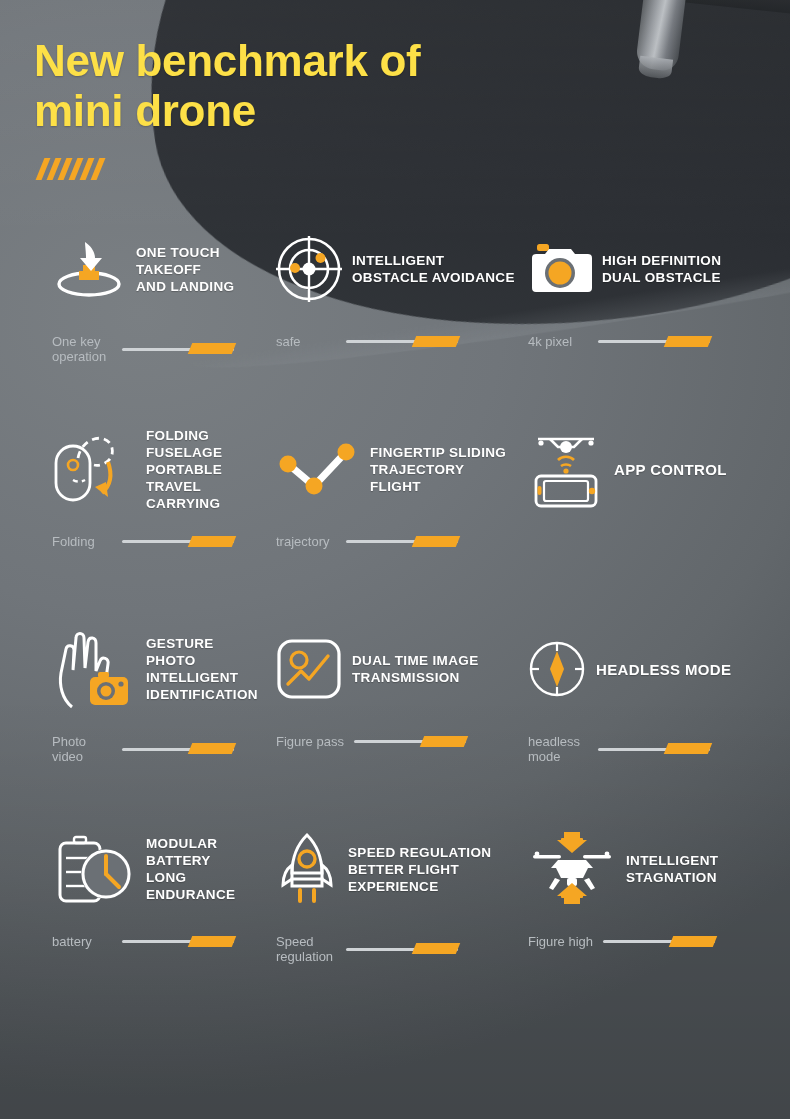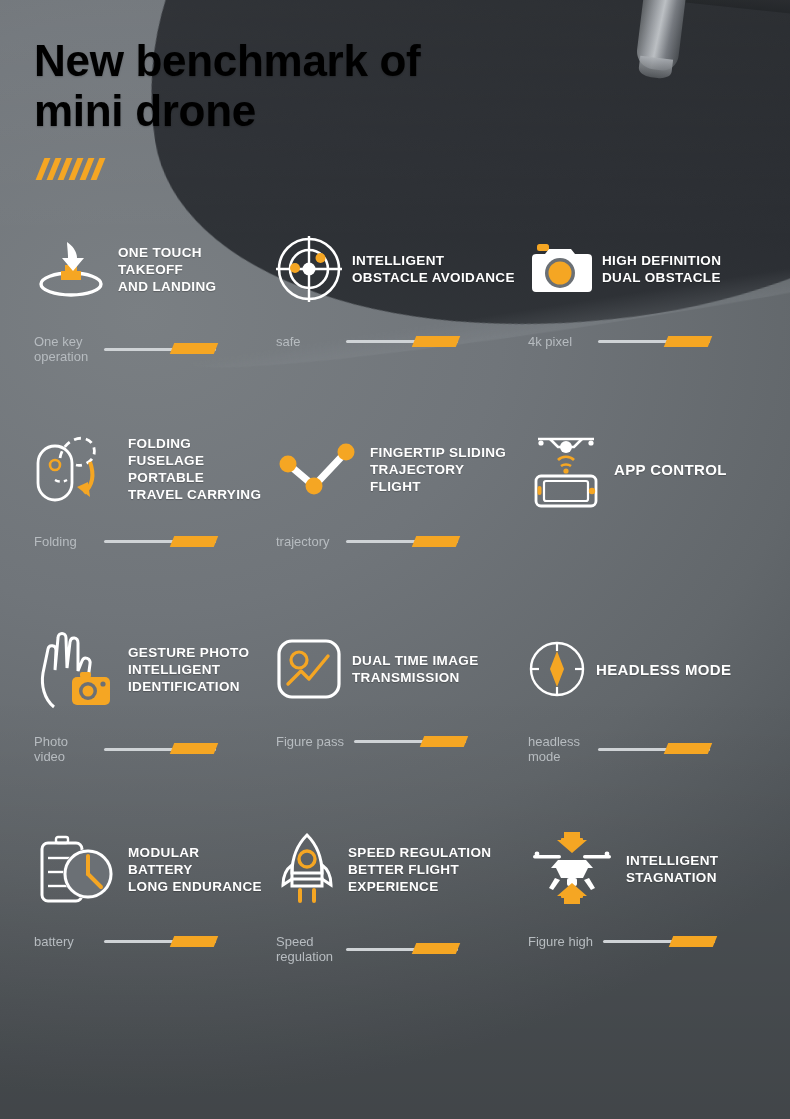--- a/index.html
+++ b/index.html
@@ -51,38 +51,38 @@
   }
   .drone-arm{
     position:absolute; top:-40px; left:600px; width:240px; height:46px;
     background:linear-gradient(180deg,#2e3136,#1b1e21);
     border-radius:0 0 40px 40px; transform:rotate(6deg);
   }
 
   
   #header { position:absolute; left:34px; top:36px; width:560px; }
   .headline{
-    color:#000000;
+    color:#fde047;
     font-size:44px;
     line-height:50px;
     font-weight:bold;
     letter-spacing:-0.3px;
     font-stretch:condensed;
     text-shadow:0 1px 2px rgba(0,0,0,0.22);
   }
   .slashes{ margin-top:22px; margin-left:6px; display:flex; gap:5px; }
   .slash{ width:6px; height:22px; background:#f5a623; transform:skewX(-22deg); }
 
   
   #features{
     position:absolute; left:0; top:230px; width:790px;
   }
   .frow{ display:flex; height:200px; }
   .fcell{ position:relative; }
-  .fcell.c1{ width:262px; padding-left:34px; }
+  .fcell.c1{ width:262px; padding-left:52px; }
   .fcell.c2{ width:256px; padding-left:14px;}
   .fcell.c3{ width:272px; padding-left:10px;}
 
   .fhead{ display:flex; align-items:center; height:78px; }
   .ficon{ flex:0 0 auto; display:flex; align-items:center; justify-content:center; }
   .ftitle{
     color:#fff; font-weight:bold; font-size:13.5px; line-height:17px;
     letter-spacing:.35px; margin-left:10px;
     text-shadow:0 1px 1px rgba(0,0,0,.25);
     white-space:pre-line;

